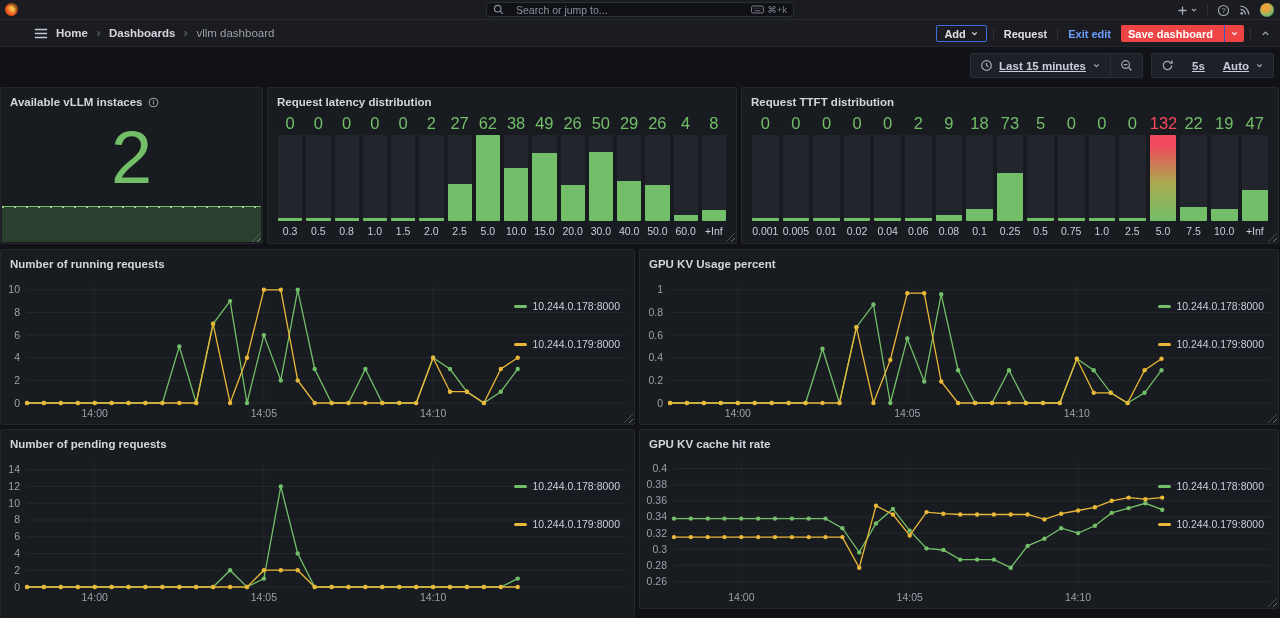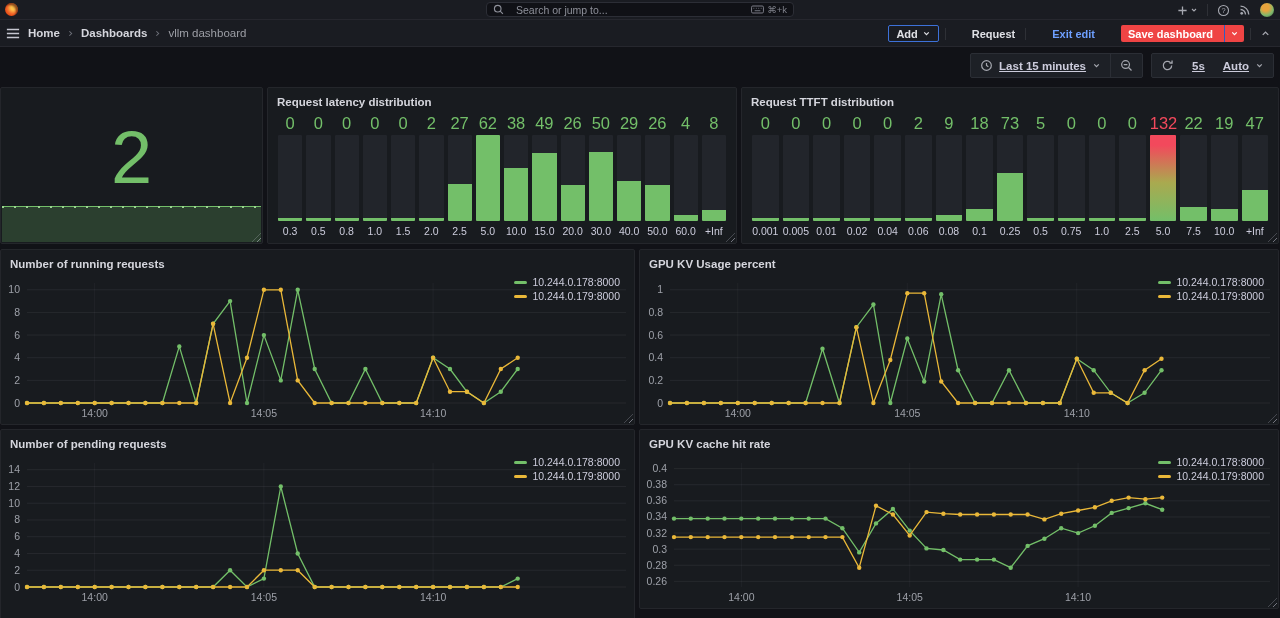--- a/index.html
+++ b/index.html
@@ -19,29 +19,29 @@
   .searchbox input { flex:1; background:transparent; border:none; outline:none;
     font-size:10.5px; color:#9d9fa6; font-family:inherit; }
   .searchbox input::placeholder { color:#8e909a; }
   .shortcut { display:flex; align-items:center; gap:3px; color:#7e808a; font-size:9.5px; }
   .top-icons { position:absolute; right:6px; top:0; height:20px; display:flex; align-items:center; gap:9px; color:#a6a8b0; }
   .vdiv { width:1px; height:12px; background:#2e3036; }
   .avatar { width:14px; height:14px; border-radius:50%;
     background:radial-gradient(circle at 40% 32%, #e8a33d 0 28%, #7fb96d 62%, #39582f 100%); }
 
   .navbar { position:absolute; left:0; top:20px; width:1280px; height:27px;
-    background:#1a1c22; border-bottom:1px solid #26272e; display:flex; align-items:center; }
+    background:#1a1c22; border-bottom:1px solid #26272e; display:flex; align-items:center;padding-left:28px; }
   .menu-btn { margin:0 8px 0 6px; color:#c6c7d1; display:flex; }
   .crumbs { display:flex; align-items:center; gap:6px; font-size:11.5px; }
   .crumb { color:#d5d6dd; font-weight:600; }
   .crumb.current { color:#9d9fa6; font-weight:400; }
   .crumb-sep { color:#6f717a; display:flex; }
   .nav-actions { position:absolute; right:6px; top:0; height:27px; display:flex; align-items:center; gap:6px; }
   .btn { display:flex; align-items:center; gap:4px; height:17px; padding:0 7px;
-    font-size:11px; font-weight:600; border-radius:2px; color:#e0e1e6; cursor:pointer;margin-left:16px; }
+    font-size:11px; font-weight:600; border-radius:2px; color:#e0e1e6; cursor:pointer; }
   .btn-outline { border:1px solid #3d71d9; background:transparent; }
   .btn-text { padding:0 4px; }
   .btn-link { color:#6e9fff; padding:0 4px; }
   .btn-primary { background:#ef4444; color:#fff; padding:0; overflow:hidden; }
   .btn-primary .seg { padding:0 7px; display:flex; align-items:center; height:100%; }
   .btn-primary .seg.chev { border-left:1px solid #2f5cc4; padding:0 5px; }
   .collapse-btn { color:#a6a8b0; display:flex; padding:0 3px; }
 
   
   .dash { position:absolute; left:0; top:47px; width:1280px; height:571px; background:#111217; }
@@ -78,21 +78,21 @@
   .bg-track { flex:1; background:#22252b; border-radius:1px; position:relative; overflow:hidden; }
   .bg-fill { position:absolute; left:0; right:0; bottom:0; background:#73bf69; min-height:3px; }
   .bg-fill.grad { background:linear-gradient(to top, #73bf69 0%, #aaa94f 45%, #f2495c 88%); }
   .bg-label { height:17px; text-align:center; font-size:10.5px; color:#ccccdc; padding-top:4px;
     white-space:nowrap; overflow:hidden; }
 
   
   .panel-body { position:absolute; left:2px; right:2px; top:23px; bottom:2px; }
   svg text.axis { font-size:10.5px; fill:#9da0a8; font-family:"Liberation Sans","DejaVu Sans",sans-serif; }
   .legend { position:absolute; top:3px; right:12px; display:flex; flex-direction:column; gap:2px; }
-  .legend-item { display:flex; align-items:center; gap:5px; cursor:pointer; }
+  .legend-item { display:flex; align-items:center; gap:5px; cursor:pointer;margin-top:24px; }
   .legend-swatch { width:13px; height:3px; border-radius:2px; }
   .legend-label { font-size:10.5px; color:#ccccdc; }
 </style>
 </head>
 <body>
 
 <div class="screen">
 
   <div class="topbar">
     <div class="logo"></div>
@@ -228,20 +228,29 @@
         <span class="titem">
           <span>Auto</span>
           <svg viewBox="0 0 12 12" width="9" height="9" style="color:#a6a8b0">
               <path d="M3 4.5 6 7.5 9 4.5" fill="none" stroke="currentColor" stroke-width="1.6"></path>
             </svg>
         </span>
       </div>
     </div>
 
     <div class="panel" style="left:0;top:40px;width:263px;height:157px">
+      <div class="ptitle">
+        <span>Available vLLM instaces</span>
+        <span class="info">
+          <svg viewBox="0 0 12 12" width="11" height="11">
+              <circle cx="6" cy="6" r="4.7" fill="none" stroke="currentColor" stroke-width="1.1"></circle>
+              <path d="M6 5.4v2.8M6 3.4v1.1" stroke="currentColor" stroke-width="1.2"></path>
+            </svg>
+        </span>
+      </div>
       <div class="stat-wrap">
         <span class="stat-value">2</span>
       </div>
       <div class="spark">
           <div class="dots"></div>
         </div>
       <div class="rs"></div>
     </div>
 
     <div class="panel" style="left:267px;top:40px;width:470px;height:157px">

